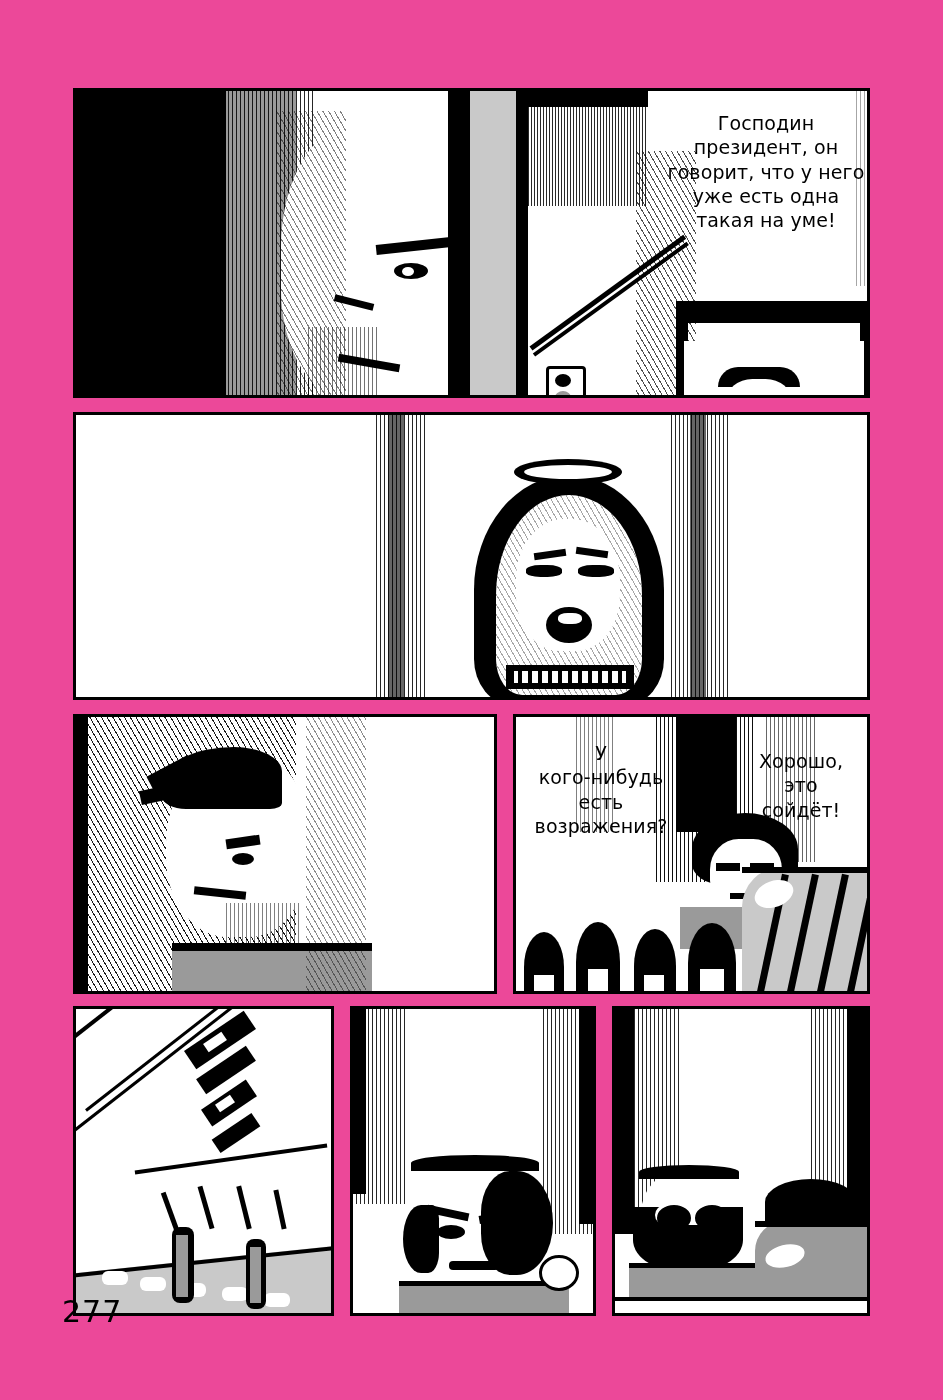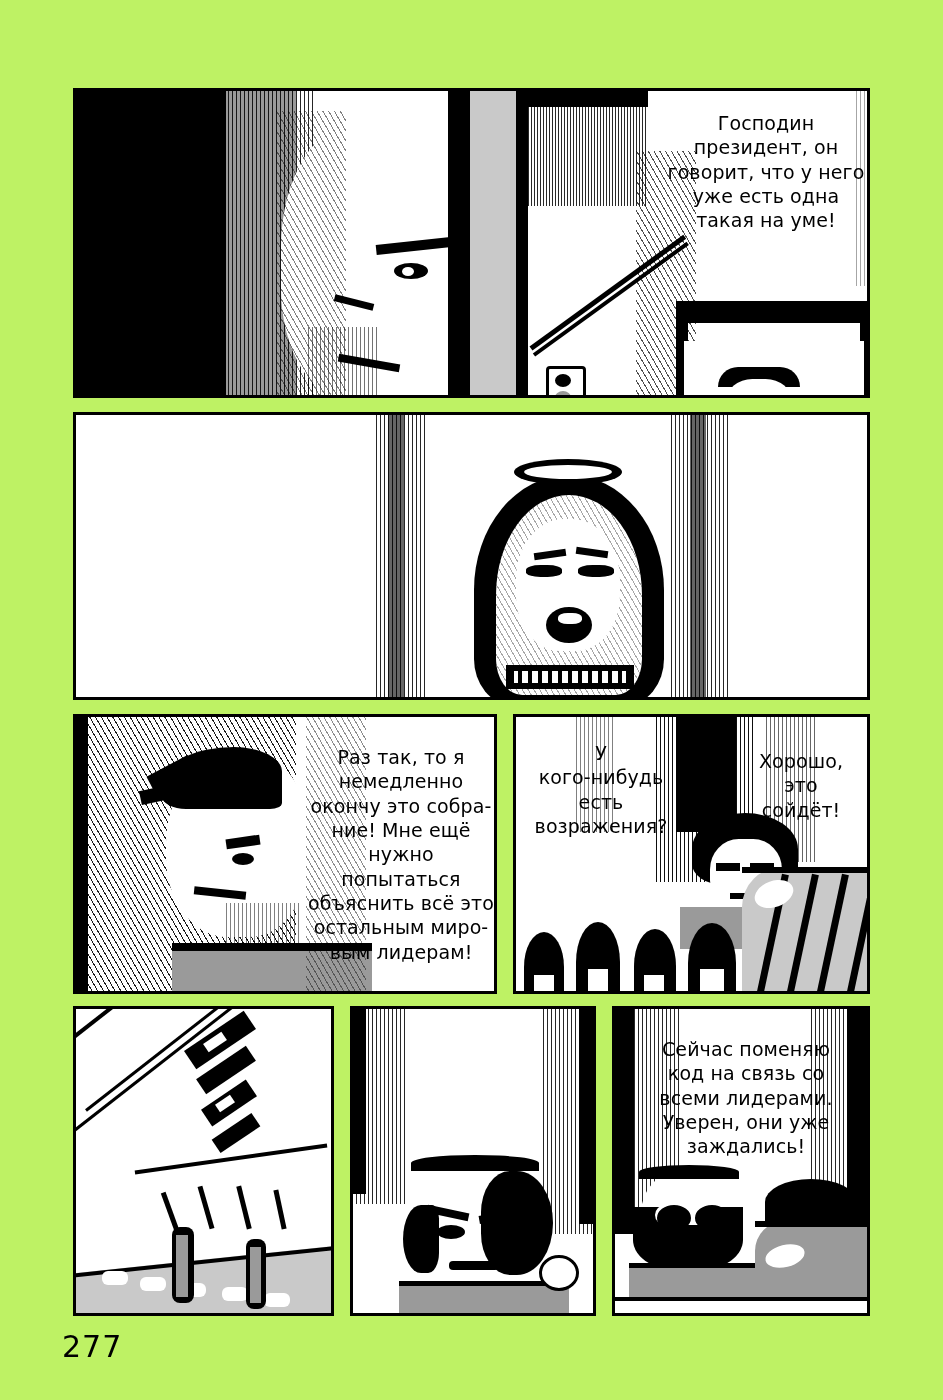--- a/index.html
+++ b/index.html
@@ -5,21 +5,21 @@
   html,body{margin:0;padding:0;background:#ffffff;}
   body{
     width:943px;height:1400px;
     font-family:"DejaVu Sans", sans-serif;
     color:#000;
     position:relative;
     overflow:hidden;
   }
   .page{
     position:absolute;inset:0;
-    background:#bef264;
+    background:#ec4899;
   }
   
   .panel{
     position:absolute;
     border:3px solid #000;
     background:#fff;
     overflow:hidden;
     box-sizing:border-box;
   }
   .art{
@@ -31,21 +31,21 @@
     position:absolute;
     text-align:center;
     line-height:1.28;
     font-size:19px;
     color:#000;
     white-space:pre-line;
     letter-spacing:0.1px;
   }
   .pagenum{
     position:absolute;
-    left:62px;top:1329px;
+    left:62px;top:1294px;
     font-size:30px;
     letter-spacing:1px;
     font-family:"DejaVu Sans", sans-serif;
   }
 
   
   .hatch-v{
     position:absolute;
     background:
       repeating-linear-gradient(90deg,#000 0 1px,transparent 1px 4px);
@@ -174,28 +174,20 @@
       <div class="blk" style="left:150px;top:120px;width:34px;height:10px;transform:rotate(-8deg);"></div>
       <div class="blk" style="left:156px;top:136px;width:22px;height:12px;border-radius:50%;"></div>
       <div class="blk" style="left:118px;top:172px;width:52px;height:8px;transform:rotate(6deg);"></div>
       <div class="hatch-v" style="left:150px;top:186px;width:74px;height:60px;opacity:.5;"></div>
 
       <div class="gry" style="left:96px;top:226px;width:200px;height:60px;"></div>
       <div class="blk" style="left:96px;top:226px;width:200px;height:8px;"></div>
       <div class="hatch-d" style="left:230px;top:0px;width:60px;height:290px;opacity:.45;"></div>
     </div>
 
-    <div class="text" style="left:230px;top:28px;width:190px;">Раз так, то я
-немедленно
-окончу это собра-
-ние! Мне ещё
-нужно попытаться
-объяснить всё это
-остальным миро-
-вым лидерам!</div>
   </div>
 
   <div class="panel" style="left:513px;top:714px;width:357px;height:280px;">
     <div class="art">
 
       <div class="hatch-v" style="left:140px;top:-5px;width:100px;height:170px;opacity:.95;"></div>
       <div class="blk" style="left:160px;top:-5px;width:60px;height:120px;"></div>
       <div class="hatch-v" style="left:60px;top:-5px;width:40px;height:120px;opacity:.5;"></div>
       <div class="hatch-v" style="left:250px;top:-5px;width:50px;height:150px;opacity:.6;"></div>
 
@@ -312,22 +304,17 @@
 
       <div class="blk" style="left:150px;top:170px;width:92px;height:46px;border-radius:50% 50% 10% 10%;"></div>
       <div class="gry" style="left:140px;top:212px;width:118px;height:100px;border-radius:30px 0 0 0;"></div>
       <div class="blk" style="left:140px;top:212px;width:118px;height:6px;"></div>
       <div class="wht" style="left:150px;top:236px;width:40px;height:22px;border-radius:50%;transform:rotate(-14deg);"></div>
 
       <div class="wht" style="left:0px;top:290px;width:258px;height:22px;"></div>
       <div class="blk" style="left:0px;top:288px;width:258px;height:4px;"></div>
     </div>
 
-    <div class="text" style="left:36px;top:28px;width:190px;">Сейчас поменяю
-код на связь со
-всеми лидерами.
-Уверен, они уже
-заждались!</div>
   </div>
 
   <div class="pagenum">277</div>
 
 </div>
 
 </body></html>

